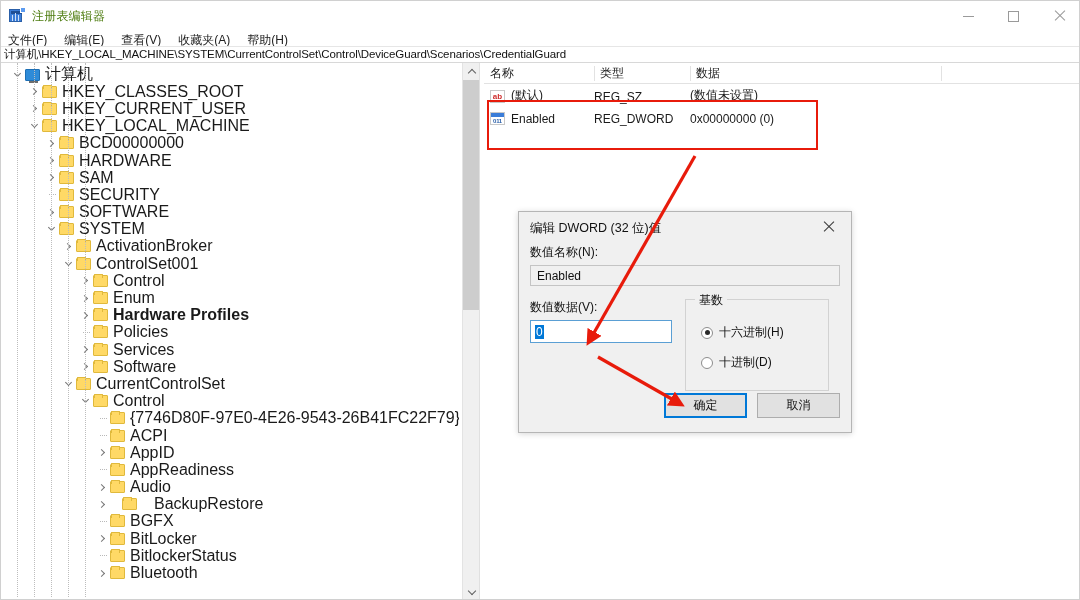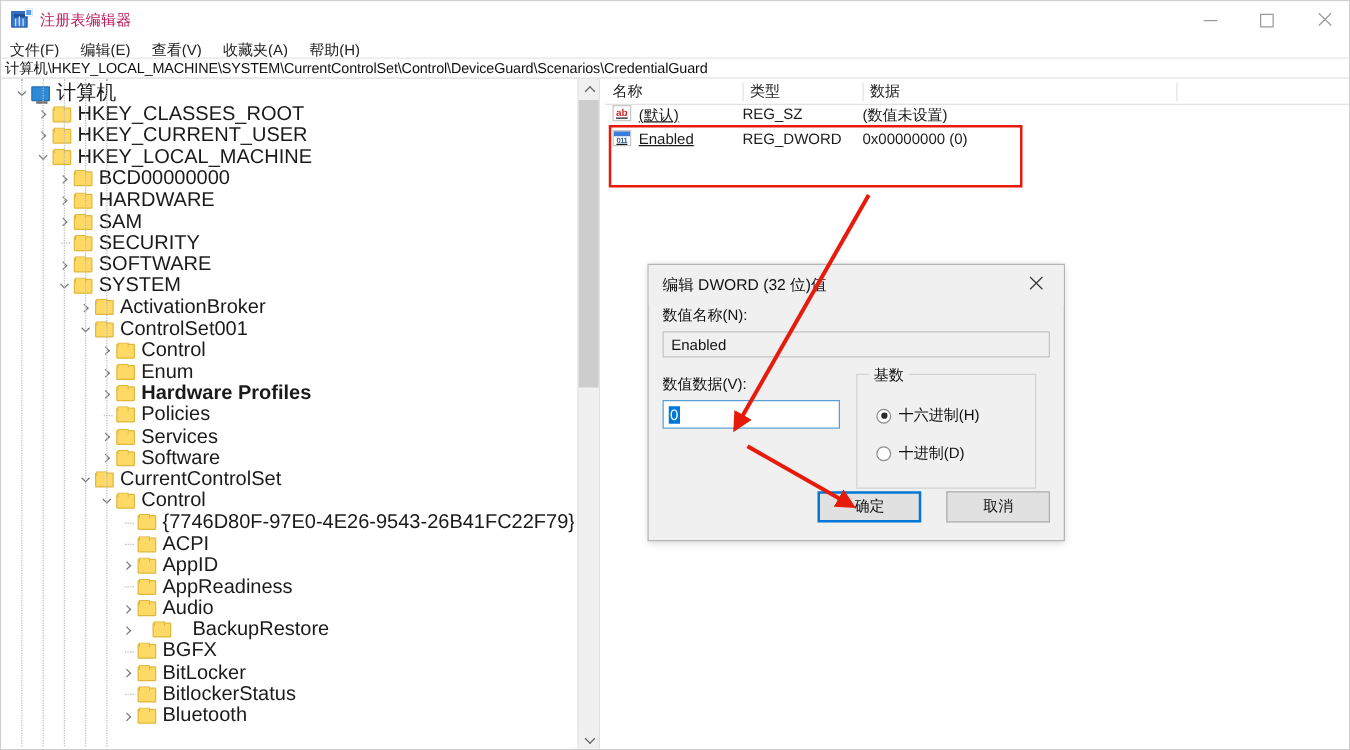--- a/index.html
+++ b/index.html
@@ -46,21 +46,21 @@
     left: 5px; top: 5px; width: 1px; height: 6px;
     background: #cfe0f7;
     box-shadow: 3px 0 0 #cfe0f7, -3px 0 0 #cfe0f7, 0 -2px 0 #cfe0f7;
   }
   .app-icon .badge {
     position: absolute; right: -1px; top: -1px;
     width: 6px; height: 6px; background: #5b9bf0;
     border: 1px solid #ffffff;
   }
   .title-text {
-    font-size: 12px; color: #be185d;
+    font-size: 12px; color: #4d7c0f;
     letter-spacing: .2px;
   }
   .win-controls {
     position: absolute; right: 0; top: 0;
     height: 30px; display: flex;
   }
   .win-btn {
     width: 45px; height: 30px;
     display: flex; align-items: center; justify-content: center;
     color: #8a8a8a; font-size: 12px;
@@ -218,22 +218,22 @@
     display: flex; align-items: center;
     font-size: 12px; color: #222;
     padding-left: 6px;
   }
   .col-head .sep {
     position: absolute; top: 3px; height: 15px;
     width: 0; border-left: 1px solid #e2e2e2;
   }
   .val-row {
     position: relative; height: 20px;
-    display: flex; align-items: flex-start;
-    font-size: 12px; color: #1a1a1a; text-decoration: underline;
+    display: flex; align-items: flex-end;
+    font-size: 12px; color: #1a1a1a;
   }
   .val-icon { width: 16px; height: 14px; flex: none; margin-left: 6px; margin-right: 5px; position: relative; }
   .icon-sz {
     width: 15px; height: 13px;
     background: #ffffff; border: 1px solid #c8c8c8;
     font-size: 8px; color: #cf2d2d; font-weight: bold;
     display: flex; align-items: center; justify-content: center;
     line-height: 1;
   }
   .icon-dw {
@@ -328,21 +328,21 @@
     border: 1px solid #8d8d8d; background: #ffffff;
     margin-right: 6px; position: relative; flex: none;
   }
   .radio.on:after {
     content: ""; position: absolute;
     left: 2.5px; top: 2.5px; width: 5px; height: 5px;
     border-radius: 50%; background: #2a2a2a;
   }
   .dlg-buttons {
     position: absolute; right: 11px; bottom: 14px;
-    display: flex; gap: 20px;
+    display: flex; gap: 10px;
   }
   .btn {
     width: 83px; height: 25px;
     background: #e1e1e1; border: 1px solid #adadad;
     display: flex; align-items: center; justify-content: center;
     font-size: 12px; color: #111;
   }
   .btn.primary { border: 2px solid #0078d7; background: #e1e1e1; }
 </style>
 </head>

